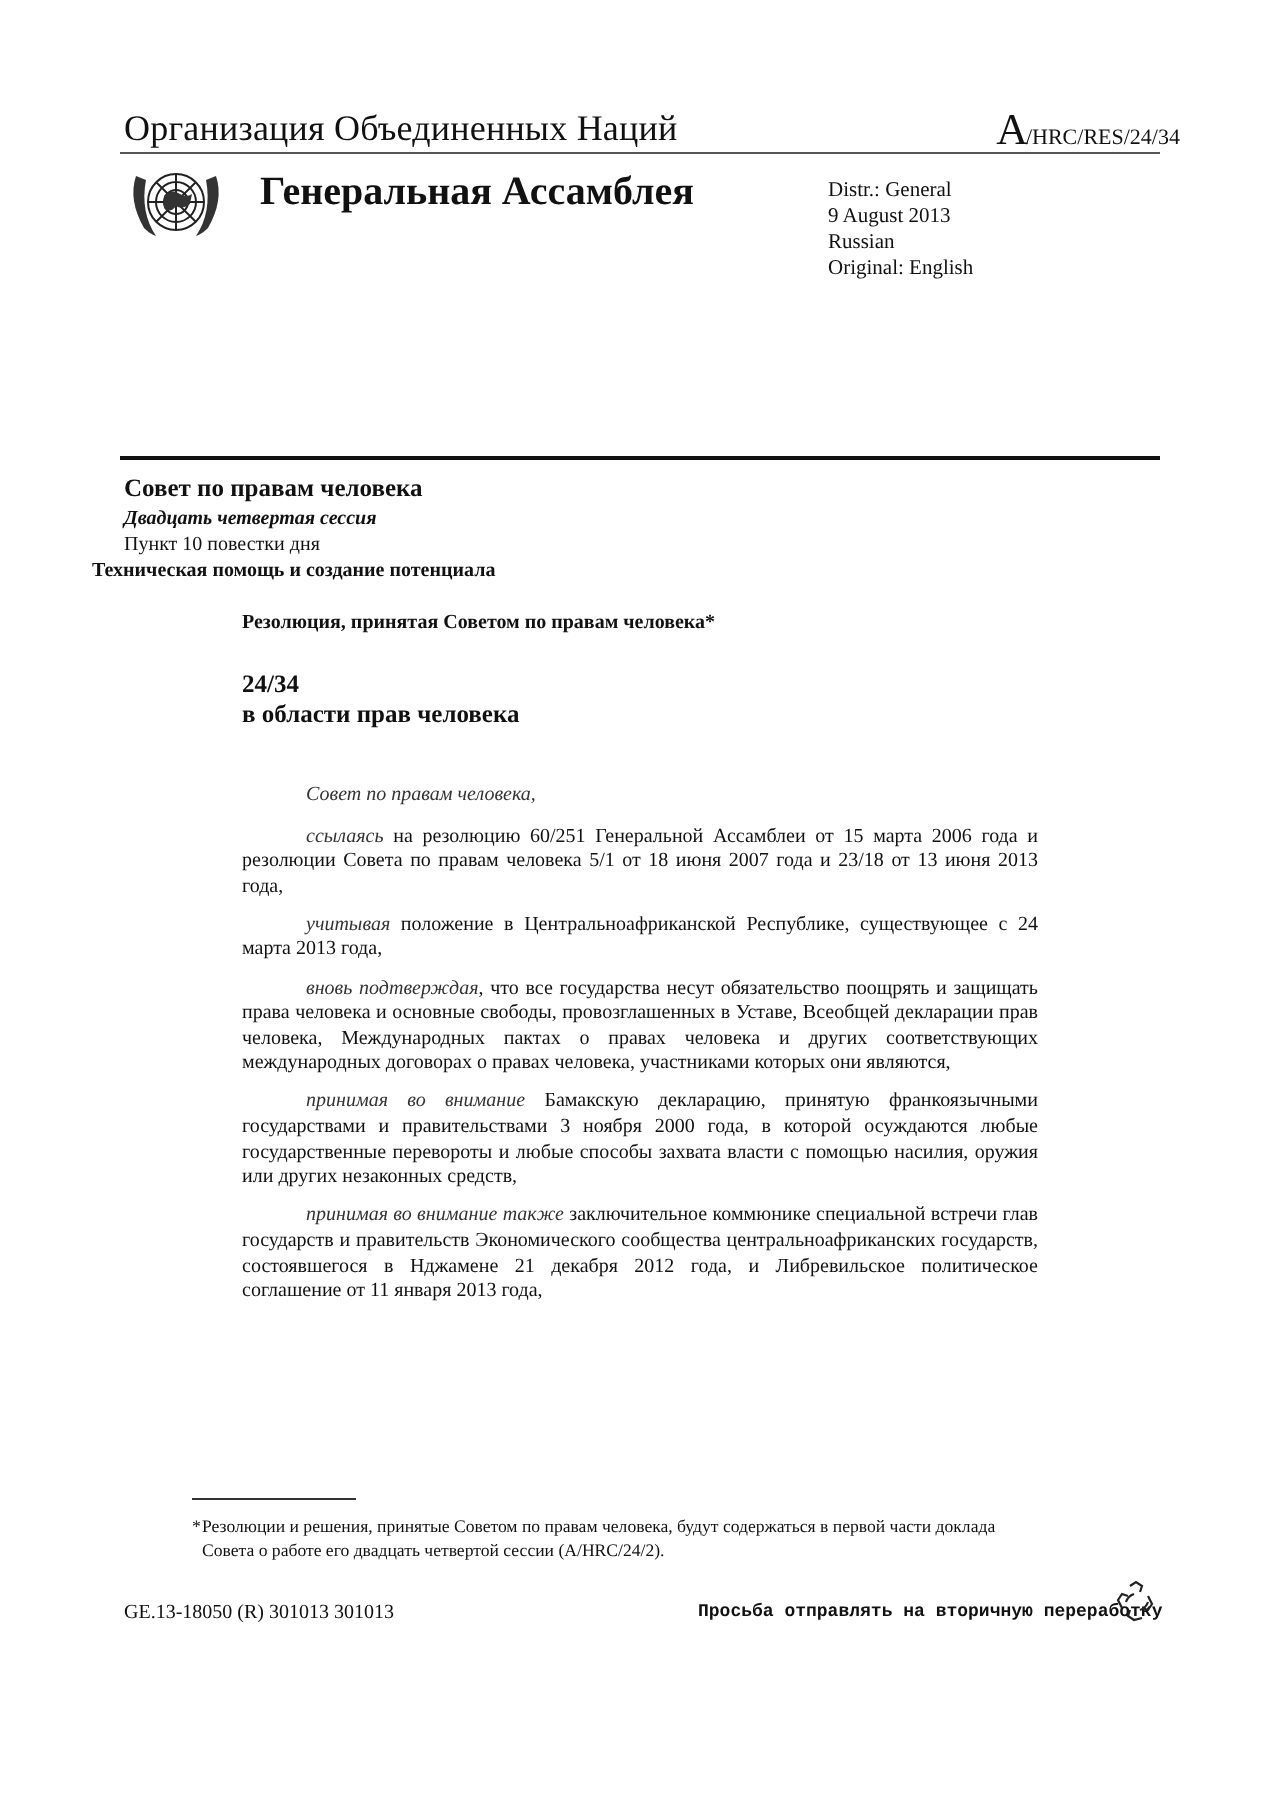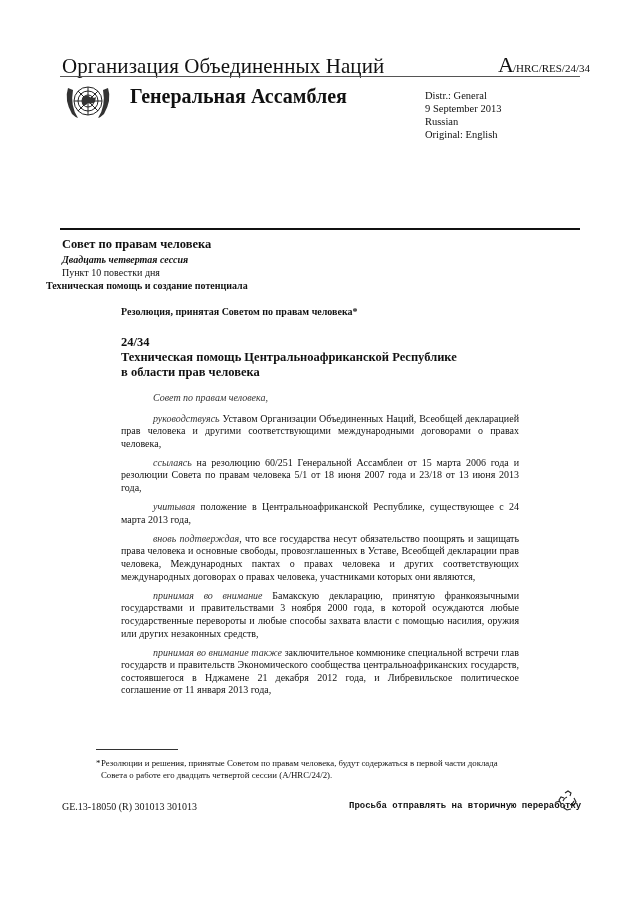--- a/index.html
+++ b/index.html
@@ -1,24 +1,24 @@
 <!DOCTYPE html>
 <html><head>
   <meta charset="utf-8">
   <style>
     html, body { margin: 0; padding: 0; background: #ffffff; }
     body { width: 640px; height: 905px; position: relative; overflow: hidden; font-family: "Liberation Serif", "DejaVu Serif", serif; color: #111; }
     .abs { position: absolute; }
-    .org { left: 62px; top: 54px; font-size: 21px; letter-spacing: 0.1px; text-align: center; }
+    .org { left: 62px; top: 54px; font-size: 18px; letter-spacing: 0.1px; text-align: center; }
     .symbol { right: 50px; top: 52px; font-size: 11px; white-space: nowrap; }
     .symbol .big { font-size: 22px; letter-spacing: -1px; }
     .rule-thin { left: 60px; top: 76px; width: 520px; height: 1px; background: #555; }
     .logo { left: 62px; top: 80px; width: 52px; height: 42px; }
     .ga-title { left: 130px; top: 85px; font-size: 20px; font-weight: bold; }
-    .distr { left: 425px; top: 89px; font-size: 10.5px; line-height: 13px; }
+    .distr { left: 414px; top: 89px; font-size: 10.5px; line-height: 13px; }
     .rule-thick { left: 60px; top: 228px; width: 520px; height: 2px; background: #111; }
     .council { left: 62px; top: 237px; font-size: 12.5px; font-weight: bold; }
     .session { left: 62px; top: 254px; font-size: 10px; font-weight: bold; font-style: italic; }
     .item { left: 62px; top: 267px; font-size: 10px; }
     .topic { left: 46px; top: 280px; font-size: 10px; font-weight: bold; }
     .resolution-label { left: 121px; top: 306px; font-size: 10px; font-weight: bold; }
     .res-number { left: 121px; top: 335px; font-size: 12.5px; font-weight: bold; text-align: center; }
     .res-title { left: 121px; top: 350px; font-size: 12.5px; font-weight: bold; line-height: 15px; width: 400px; }
     .body-text { left: 121px; top: 392px; width: 398px; font-size: 10px; line-height: 12.6px; text-align: justify; }
     .body-text p { margin: 0 0 6.5px 0; text-indent: 32px; }
@@ -54,42 +54,40 @@
     <g fill="#333">
       <path d="M6 8 q-4 12 4 26 q3 3 6 4 q-8 -12 -5 -28 z"></path>
       <path d="M46 8 q4 12 -4 26 q-3 3 -6 4 q8 -12 5 -28 z"></path>
     </g>
   </svg>
 </div>
 <div class="abs ga-title">Генеральная Ассамблея</div>
 
 <div class="abs distr">
   <div>Distr.: General</div>
-  <div>9 September 2013</div>
+  <div>9 August 2013</div>
   <div>Russian</div>
   <div>Original: English</div>
 </div>
 
 <div class="abs rule-thick"></div>
 
 <div class="abs council">Совет по правам человека</div>
 <div class="abs session">Двадцать четвертая сессия</div>
 <div class="abs item">Пункт 10 повестки дня</div>
 <div class="abs topic">Техническая помощь и создание потенциала</div>
 
 <div class="abs resolution-label">Резолюция, принятая Советом по правам человека*</div>
 <div class="abs res-number">24/34</div>
 <div class="abs res-title">
-  <div>Техническая помощь Центральноафриканской Республике</div>
   <div>в области прав человека</div>
 </div>
 
 <div class="abs body-text">
   <p class="first"><em>Совет по правам человека,</em><span></span></p>
-  <p><em>руководствуясь</em><span> Уставом Организации Объединенных Наций, Всеобщей декларацией прав человека и другими соответствующими международными договорами о правах человека,</span></p>
   <p><em>ссылаясь</em><span> на резолюцию 60/251 Генеральной Ассамблеи от 15 марта 2006 года и резолюции Совета по правам человека 5/1 от 18 июня 2007 года и 23/18 от 13 июня 2013 года,</span></p>
   <p><em>учитывая</em><span> положение в Центральноафриканской Республике, существующее с 24 марта 2013 года,</span></p>
   <p><em>вновь подтверждая</em><span>, что все государства несут обязательство поощрять и защищать права человека и основные свободы, провозглашенных в Уставе, Всеобщей декларации прав человека, Международных пактах о правах человека и других соответствующих международных договорах о правах человека, участниками которых они являются,</span></p>
   <p><em>принимая во внимание</em><span> Бамакскую декларацию, принятую франкоязычными государствами и правительствами 3 ноября 2000 года, в которой осуждаются любые государственные перевороты и любые способы захвата власти с помощью насилия, оружия или других незаконных средств,</span></p>
   <p><em>принимая во внимание также</em><span> заключительное коммюнике специальной встречи глав государств и правительств Экономического сообщества центральноафриканских государств, состоявшегося в Нджамене 21 декабря 2012 года, и Либревильское политическое соглашение от 11 января 2013 года,</span></p>
 </div>
 
 <div class="abs fn-rule"></div>
 <div class="abs footnote">
   <span class="star">*</span>

